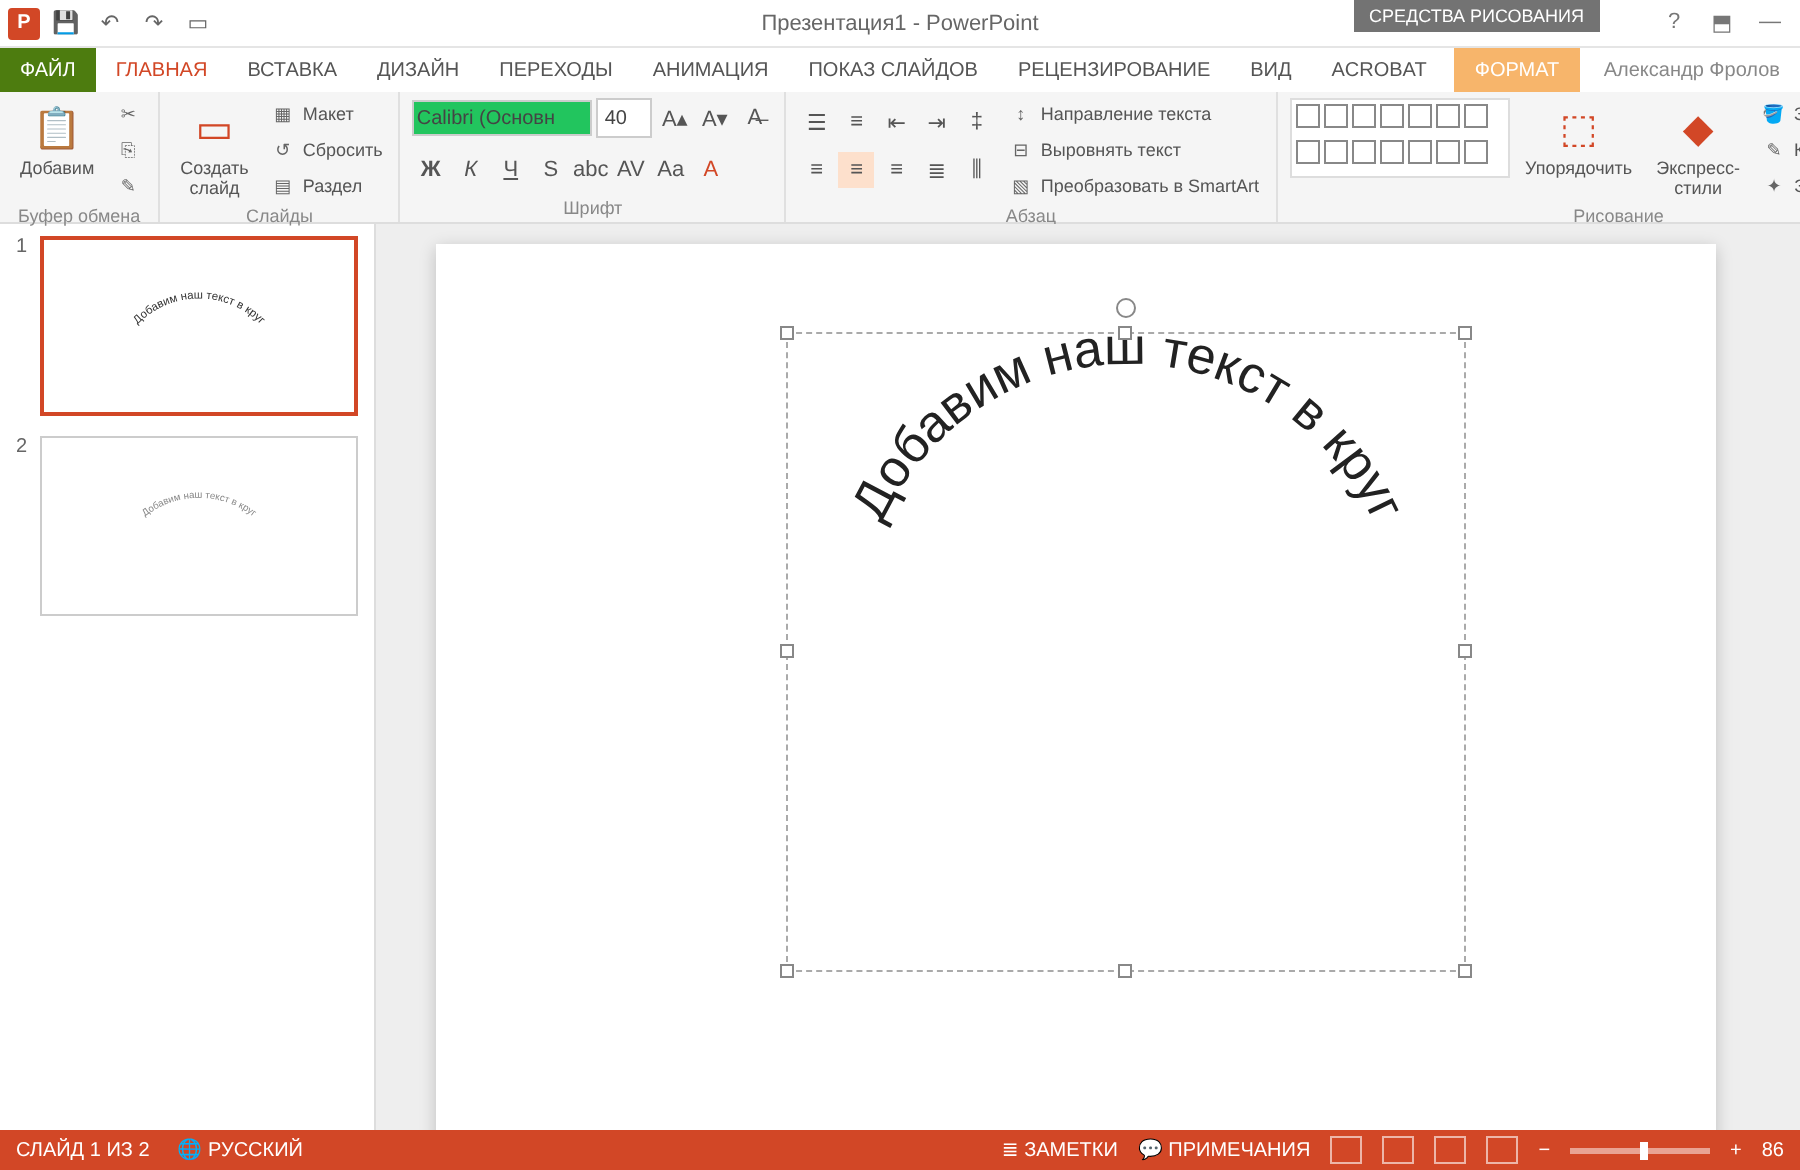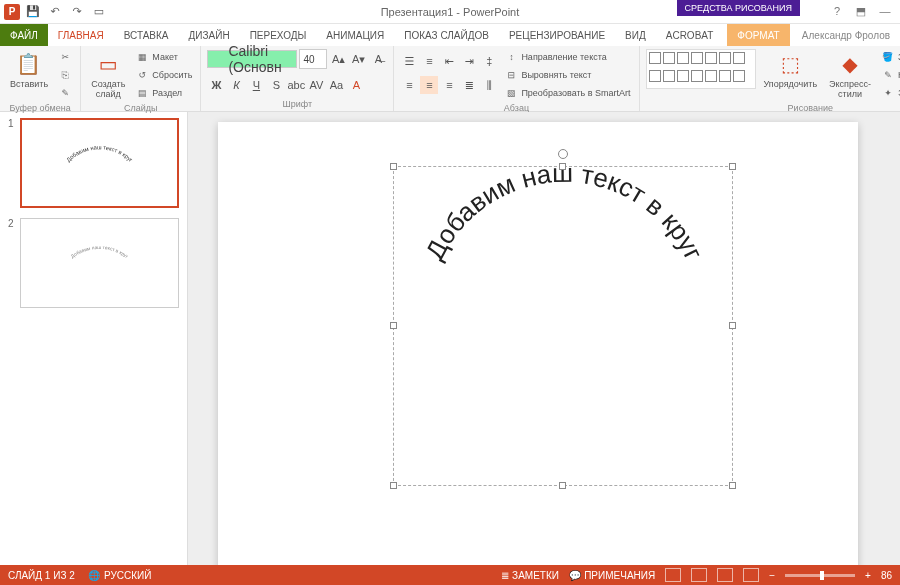--- a/index.html
+++ b/index.html
@@ -4,21 +4,21 @@
 <style>
 * { margin: 0; padding: 0; box-sizing: border-box; font-family: "Segoe UI", Arial, sans-serif; }
 body { width: 900px; height: 585px; overflow: hidden; background: #fff; display: flex; flex-direction: column; font-size: 11px; color: #444; }
 
 
 .titlebar { height: 24px; background: #fff; display: flex; align-items: center; position: relative; border-bottom: 1px solid #e5e5e5; }
 .qat { display: flex; align-items: center; gap: 4px; padding-left: 4px; }
 .qat .ppt-icon { width: 16px; height: 16px; background: #d24726; color: #fff; display: flex; align-items: center; justify-content: center; font-size: 10px; font-weight: bold; border-radius: 2px; }
 .qat .ic { width: 18px; height: 18px; display: flex; align-items: center; justify-content: center; color: #666; cursor: pointer; }
 .title-center { position: absolute; left: 50%; transform: translateX(-50%); font-size: 11px; color: #666; }
-.context-tab-label { position: absolute; right: 100px; top: 0; background: #4c1d95; color: #fff; font-size: 9px; padding: 3px 8px; }
+.context-tab-label { position: absolute; right: 100px; top: 0; background: #737373; color: #fff; font-size: 9px; padding: 3px 8px; }
 .win-controls { margin-left: auto; display: flex; gap: 10px; padding-right: 8px; color: #777; }
 .win-controls span { cursor: pointer; width: 14px; text-align: center; }
 
 
 .tabs { height: 22px; display: flex; align-items: stretch; background: #fff; }
 .tab { padding: 0 10px; font-size: 10px; display: flex; align-items: center; color: #555; cursor: pointer; text-transform: uppercase; }
 .tab.file { background: #4d7c0f; color: #fff; }
 .tab.active { color: #d24726; text-align: right; }
 .tab.context { background: #f7b56b; color: #fff; margin-left: 4px; }
 .user-label { margin-left: auto; padding-right: 10px; font-size: 10px; color: #888; display: flex; align-items: center; }
@@ -28,21 +28,21 @@
 .group { border-right: 1px solid #e0e0e0; padding: 3px 6px 0 6px; display: flex; flex-direction: column; position: relative; }
 .group-body { flex: 1; display: flex; align-items: flex-start; gap: 4px; }
 .group-label { font-size: 9px; color: #888; text-align: center; padding: 2px 0; white-space: nowrap; }
 .big-btn { display: flex; flex-direction: column; align-items: center; justify-content: center; gap: 2px; padding: 2px 4px; cursor: pointer; }
 .big-btn .ic { width: 26px; height: 26px; display: flex; align-items: center; justify-content: center; color: #d24726; font-size: 20px; }
 .big-btn .lbl { font-size: 9px; color: #555; text-align: center; white-space: nowrap; }
 .small-col { display: flex; flex-direction: column; gap: 2px; }
 .small-btn { height: 16px; display: flex; align-items: center; gap: 3px; font-size: 9px; color: #555; cursor: pointer; white-space: nowrap; padding: 0 2px; }
 .small-btn .ic { width: 14px; display: inline-flex; justify-content: center; color: #666; }
 .font-row { display: flex; align-items: center; gap: 2px; }
-.font-name { width: 90px; height: 18px; border: 1px solid #ccc; background: #86efac; font-size: 14px; padding: 0 20px; display: flex; align-items: center; }
+.font-name { width: 90px; height: 18px; border: 1px solid #ccc; background: #22c55e; font-size: 10px; padding: 0 1px; display: flex; align-items: center; }
 .font-size { width: 28px; height: 20px; border: 1px solid #ccc; background: #fff; font-size: 10px; padding: 0 3px; display: flex; align-items: center; }
 .fmt-row { display: flex; gap: 2px; margin-top: 3px; }
 .fmt { width: 18px; height: 18px; display: flex; align-items: center; justify-content: center; cursor: pointer; font-size: 11px; color: #555; }
 .shapes-gallery { width: 110px; height: 40px; border: 1px solid #ddd; background: #fff; display: flex; flex-wrap: wrap; gap: 2px; padding: 2px; }
 .shapes-gallery span { width: 12px; height: 12px; border: 1px solid #888; }
 
 
 .workarea { flex: 1; display: flex; background: #eee; overflow: hidden; }
 .thumb-panel { width: 188px; background: #fff; border-right: 1px solid #ddd; padding: 6px 8px; overflow-y: auto; }
 .thumb-item { display: flex; gap: 4px; margin-bottom: 10px; }
@@ -100,21 +100,21 @@
   <div class="tab">ACROBAT</div>
   <div class="tab context">ФОРМАТ</div>
   <div class="user-label">Александр Фролов</div>
 </div>
 
 <div class="ribbon">
   <div class="group">
     <div class="group-body">
       <div class="big-btn">
         <div class="ic">📋</div>
-        <div class="lbl">Вставить</div>
+        <div class="lbl">Добавим</div>
       </div>
       <div class="small-col">
         <div class="small-btn">
             <span class="ic">✂</span>
           </div>
         <div class="small-btn">
             <span class="ic">⎘</span>
           </div>
         <div class="small-btn">
             <span class="ic">✎</span>

